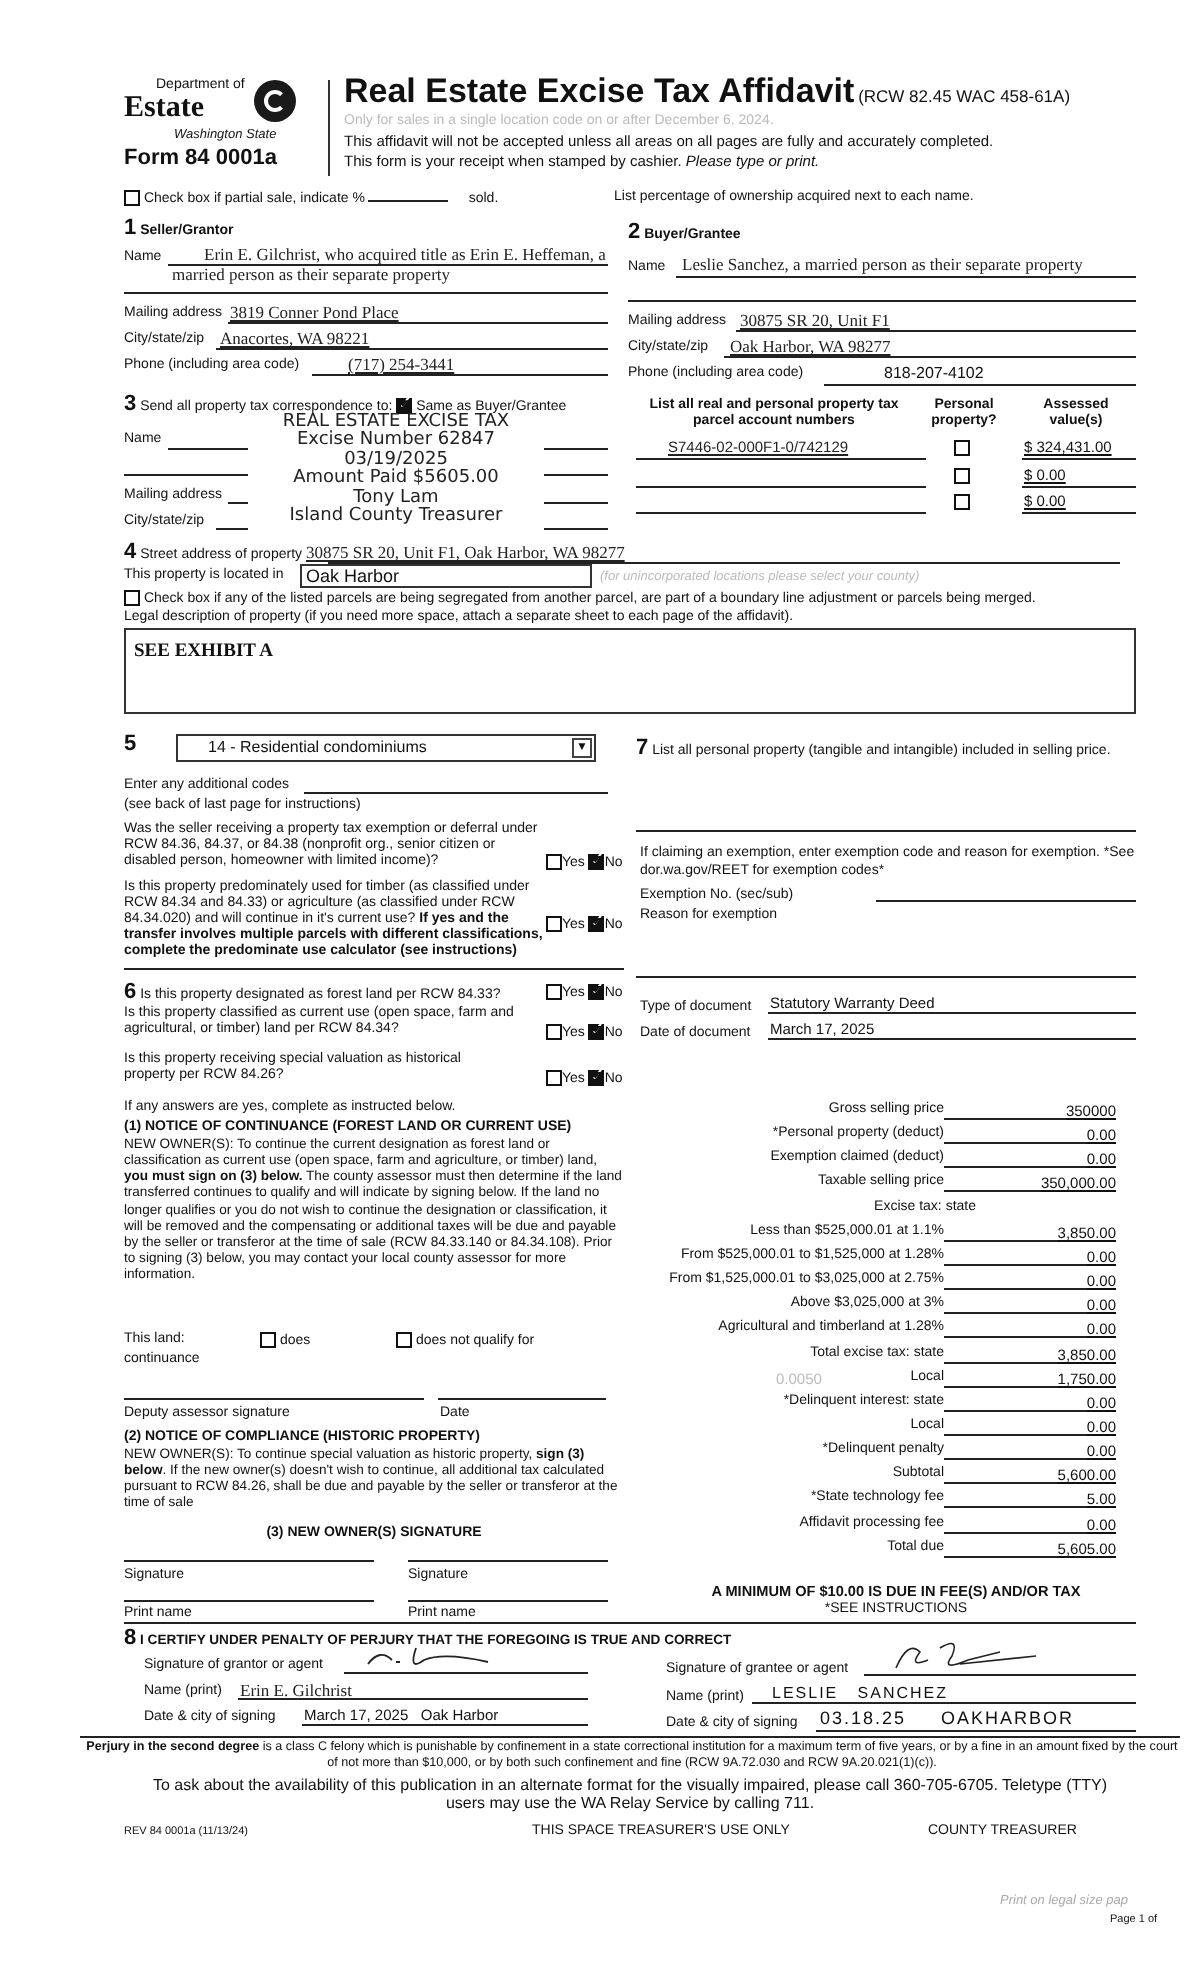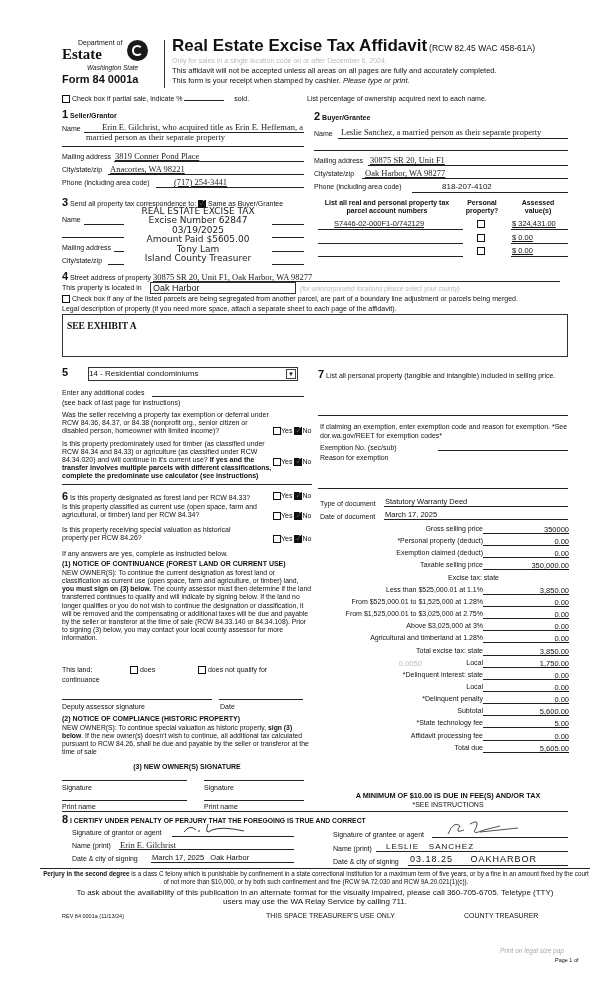--- a/index.html
+++ b/index.html
@@ -10,21 +10,21 @@
   .hand { font-family: "Liberation Serif", serif; font-size: 8.5px; color: #222; text-decoration: underline; }
   .lbl { font-size: 7px; color: #111; white-space: nowrap; }
   .cb { display: inline-block; width: 8px; height: 8px; border: 1px solid #111; vertical-align: middle; position: relative; background: #fff; }
   .cb.checked::after { content: ""; position: absolute; left: 0; top: 0; right: 0; bottom: 0; background: #111;
      clip-path: polygon(0 0,100% 0,100% 100%,0 100%,0 0,15% 50%,40% 78%,85% 20%,70% 15%,40% 55%,25% 40%,15% 50%); }
   .cb.checked { background: #111; }
   .cb.checked::before { content: "✓"; position: absolute; left: 0px; top: -3px; color: #fff; font-size: 8px; font-weight: bold; }
   .secnum { font-weight: bold; font-size: 11px; }
   .bold { font-weight: bold; }
   .row-line { position: absolute; border-bottom: 1px solid #222; }
-  .calc-row { position: absolute; left: 313px; width: 256px; height: 12px; font-size: 7px; }
+  .calc-row { position: absolute; left: 302px; width: 256px; height: 12px; font-size: 7px; margin-top: 26px; }
   .calc-row .clabel { position: absolute; right: 86px; text-align: right; white-space: nowrap; top: 1px; }
   .calc-row .cline { position: absolute; right: 0; width: 86px; top: 1px; border-bottom: 1px solid #222; height: 9px; }
   .calc-row .cval { position: absolute; right: 0; top: 0; font-size: 7.5px; text-decoration: underline; text-align: right; }
   .stamp { font-family: "DejaVu Sans", sans-serif; font-size: 9px; text-align: center; color: #222; line-height: 1.05; }
   .gray { color: #aaa; }
 </style>
 </head>
 <body>
 
 <div class="abs" style="left:62px;top:38px;width:100px;height:50px;">
@@ -156,21 +156,21 @@
 <div class="abs lbl" style="left:62px;top:295px;">
   <span class="cb"></span>
   <span>Check box if any of the listed parcels are being segregated from another parcel, are part of a boundary line adjustment or parcels being merged.</span>
 </div>
 <div class="abs lbl" style="left:62px;top:305px;">Legal description of property (if you need more space, attach a separate sheet to each page of the affidavit).</div>
 <div class="abs" style="left:62px;top:314px;width:506px;height:43px;border:1px solid #333;padding:6px 4px;">
   <span style="font-family:'Liberation Serif',serif;font-weight:bold;font-size:9.5px;">SEE EXHIBIT A</span>
 </div>
 
 <div class="abs secnum" style="left:62px;top:366px;">5</div>
-<div class="abs" style="left:88px;top:367px;width:210px;height:14px;border:1px solid #333;font-size:8px;padding-left:0;line-height:12px;">
+<div class="abs" style="left:88px;top:367px;width:210px;height:14px;border:1px solid #333;font-size:8px;padding-left:15px;line-height:12px;">
   <span>14 - Residential condominiums</span>
   <span style="position:absolute;right:1px;top:1px;width:10px;height:10px;border:1px solid #444;font-size:6px;line-height:9px;text-align:center;">▼</span>
 </div>
 <div class="abs lbl" style="left:62px;top:389px;">Enter any additional codes</div>
 <div class="row-line" style="left:152px;top:396px;width:152px;"></div>
 <div class="abs lbl" style="left:62px;top:399px;">(see back of last page for instructions)</div>
 <div class="abs" style="left:62px;top:411px;width:212px;font-size:7px;line-height:1.15;">Was the seller receiving a property tax exemption or deferral under RCW 84.36, 84.37, or 84.38 (nonprofit org., senior citizen or disabled person, homeowner with limited income)?</div>
 <div class="abs lbl" style="left:273px;top:427px;">
   <span class="cb"></span><span>Yes</span>
   <span class="cb checked"></span><span>No</span>

